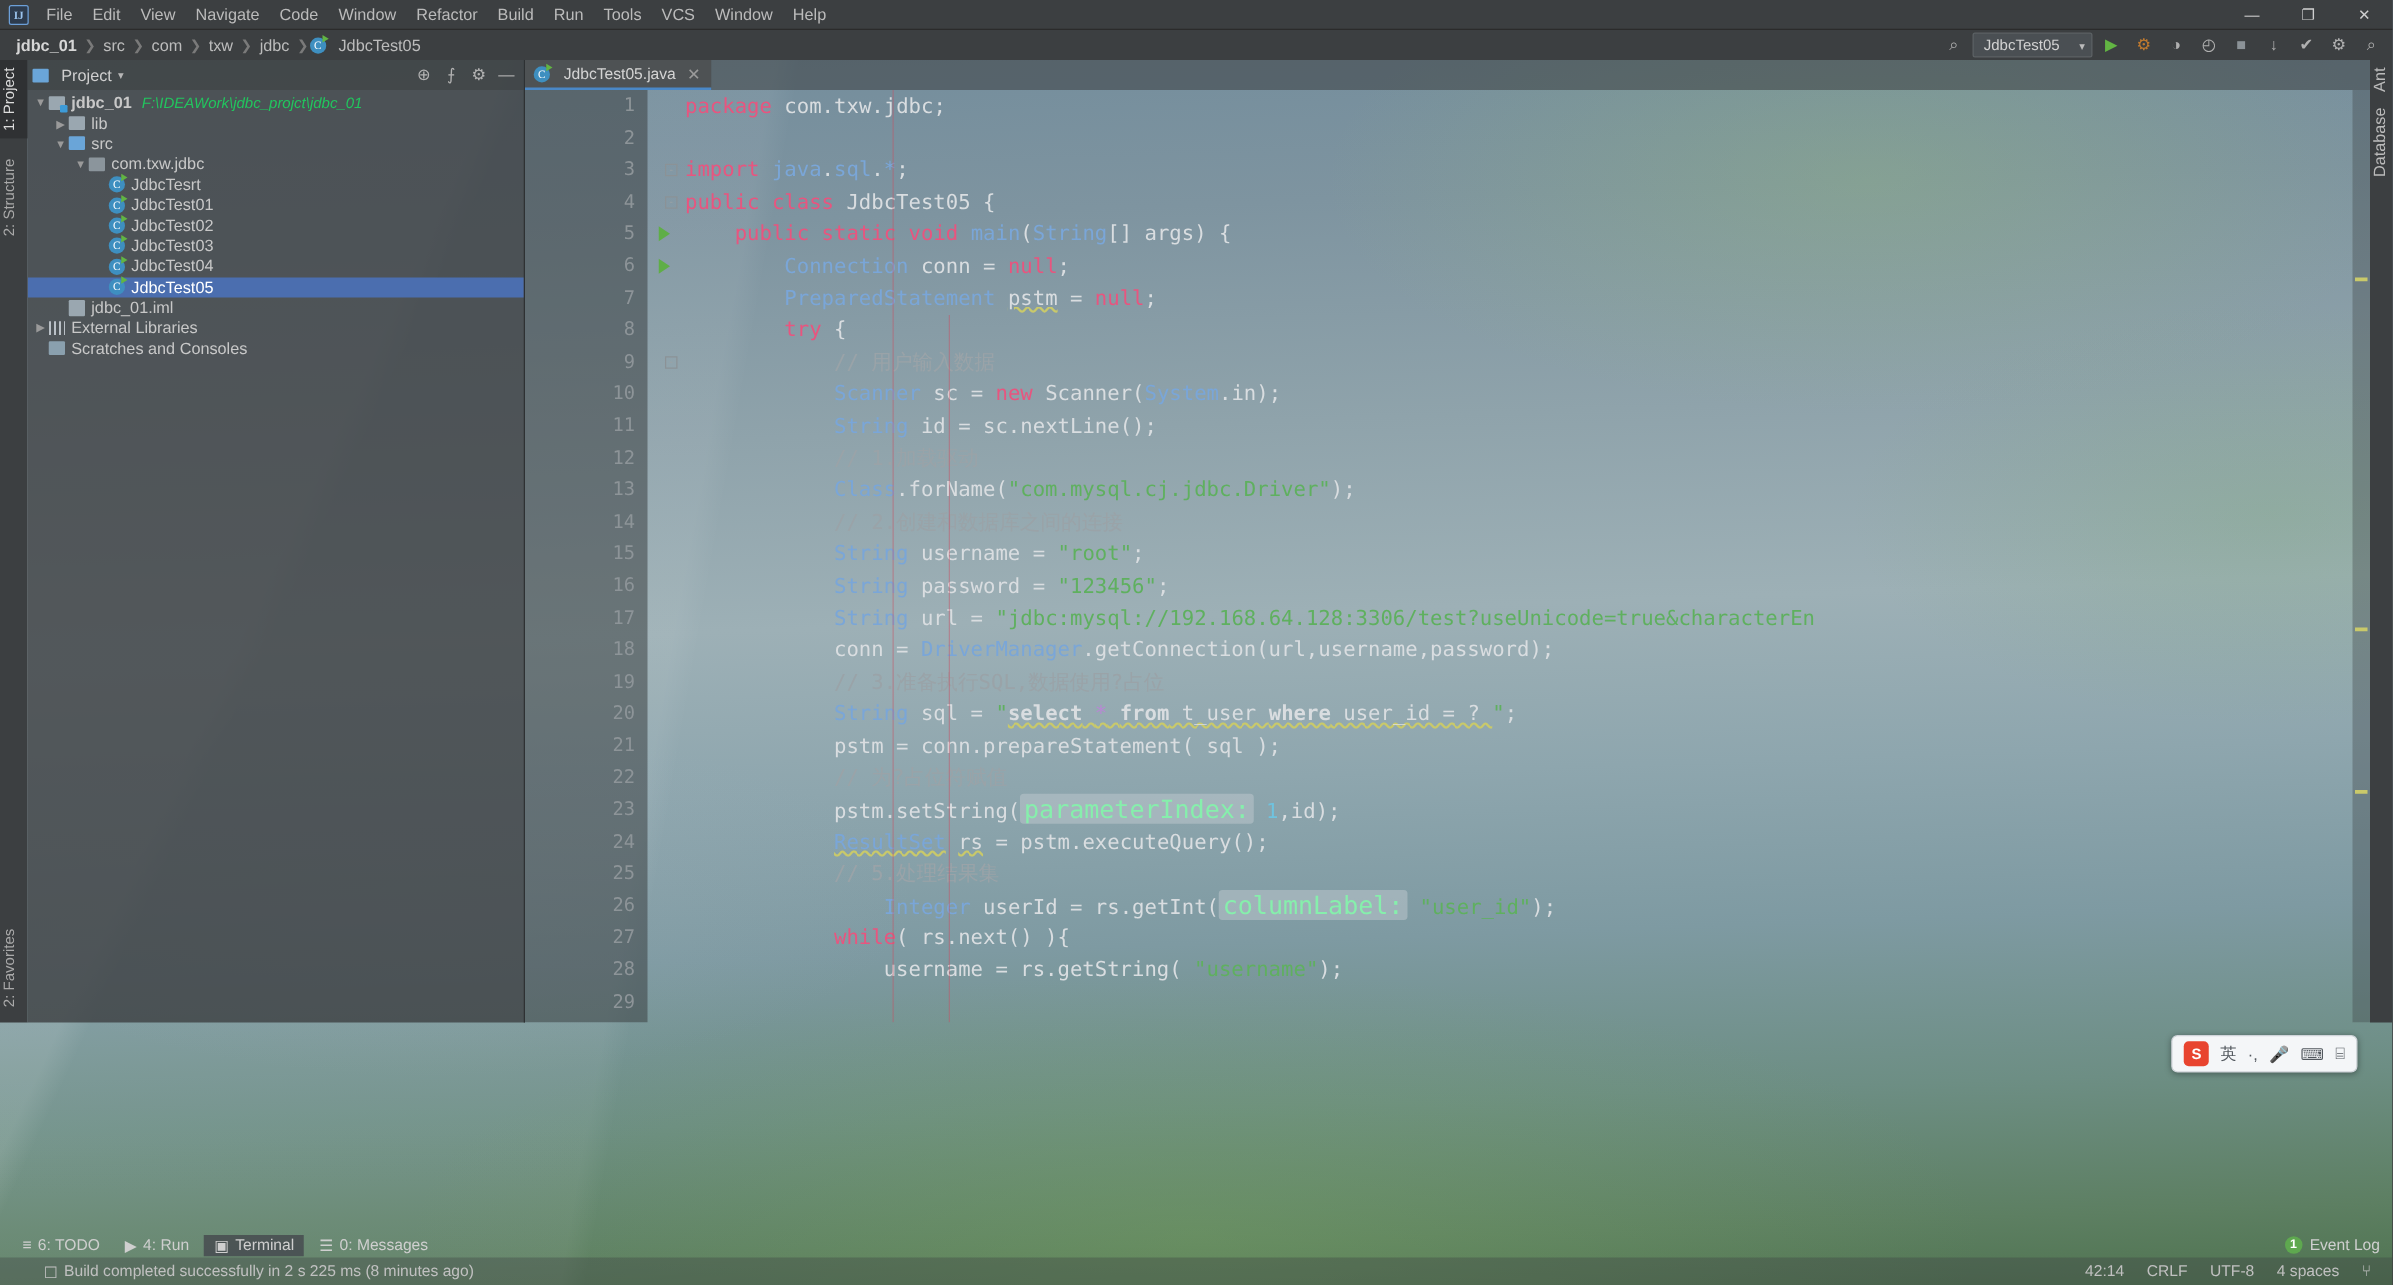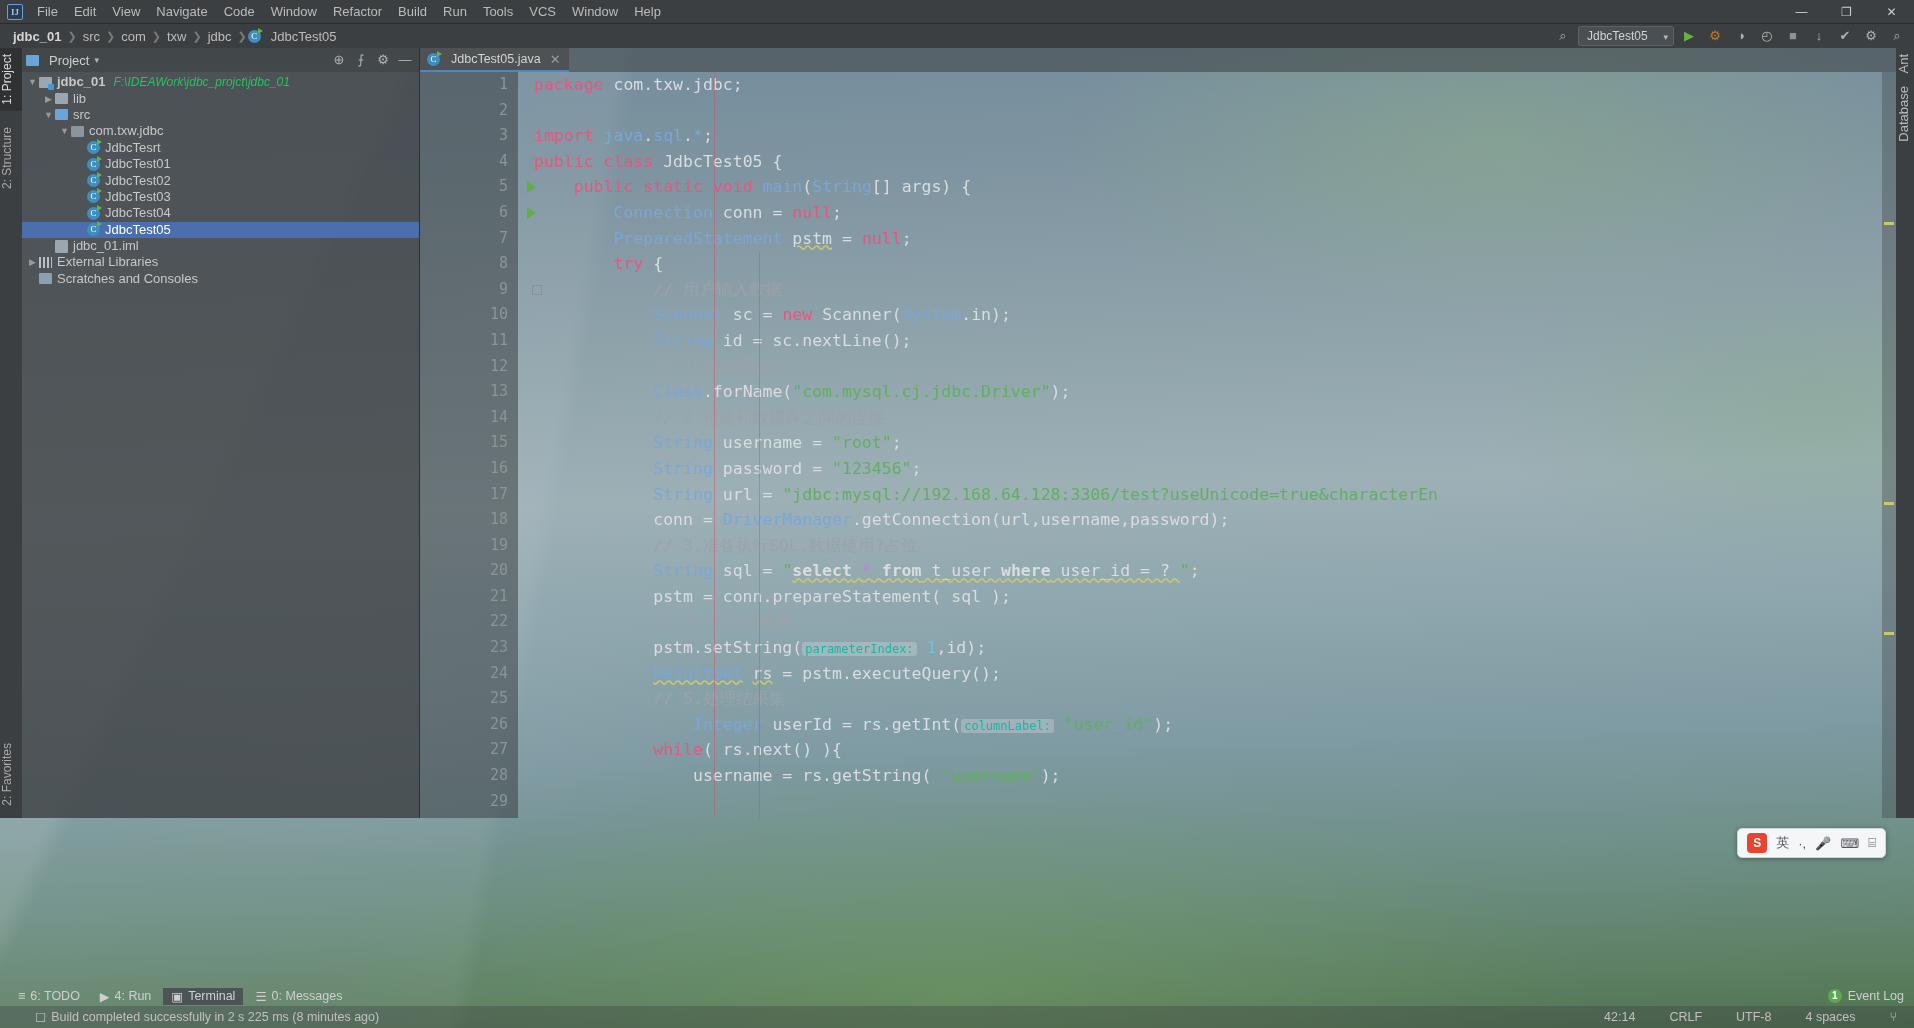--- a/index.html
+++ b/index.html
@@ -144,53 +144,53 @@
     position:absolute; right:-18px; top:7px; width:0;height:0;
     border-left:9px solid #5fae47; border-top:6px solid transparent; border-bottom:6px solid transparent;
   }
   .foldm{
     position:absolute; right:-24px; top:8px; width:10px;height:10px;
     border:1px solid #8b9296; color:#9aa1a5; font-size:8px; line-height:8px; text-align:center;
   }
   #code{
     flex:1; position:relative; overflow:hidden;
     font-family:"DejaVu Sans Mono", monospace; font-size:16.5px;
-    padding-left:16px;
+    padding-left:30px;
   }
   .cline{ height:25.6px; line-height:25.6px; white-space:pre; color:#d9dde0;}
   .k{ color:#e8557f; }
   .t{ color:#7aa6d8; }
   .s{ color:#5fb05f; }
   .cm{ color:#9aa3a8; }
   .n{ color:#6fc3df; }
   .f{ color:#d9dde0; }
   .pl{ color:#b887d4; }
   .hint{
-    background:rgba(190,200,205,.52); color:#14b8a6; border-radius:3px;
-    padding:0 3px; font-size:12px;
+    background:rgba(190,200,205,.52); color:#86efac; border-radius:3px;
+    padding:0 3px; font-size:20px;
   }
   .sqlhl{ text-decoration:underline; text-decoration-style:wavy; text-decoration-color:#c9c96a;}
   .warnu{ text-decoration:underline; text-decoration-style:wavy; text-decoration-color:#c9c96a;}
   #indentline{ position:absolute; left:196px; top:0; bottom:0; width:1px; background:rgba(200,80,100,.45);}
   #indentline2{ position:absolute; left:241px; top:180px; bottom:0; width:1px; background:rgba(200,80,100,.45);}
   #rightmargin{ position:absolute; right:0; top:0; bottom:0; width:14px; background:rgba(58,63,66,.35);}
   .mkstripe{ position:absolute; right:2px; width:10px; height:3px;}
   
   #right-stripe{
     position:absolute; right:0; top:48px; width:18px; height:770px; background:#3c3f41; z-index:9;
   }
   
   #statusbar{
     position:absolute; bottom:0; left:0; width:1914px; height:22px; z-index:10;
     display:flex; align-items:center; font-size:12.5px; color:#c0c0c0;
     background:rgba(60,63,65,.35);
   }
   #statusbar .sb{ padding:0 9px; display:flex; align-items:center; gap:5px; height:22px;}
   #sb-left{ display:flex; align-items:center; padding-left:26px;}
-  #sb-right{ margin-left:auto; display:flex; align-items:center; padding-right:8px;gap:16px;}
+  #sb-right{ margin-left:auto; display:flex; align-items:center; padding-right:8px;}
   .evt-badge{
     width:14px;height:14px;border-radius:50%;background:#5ea84f;color:#fff;
     font-size:10px;line-height:14px;text-align:center; font-weight:bold;
   }
   
   #bottom-row{
     position:absolute; bottom:22px; left:0; width:1914px; height:20px; z-index:10;
     display:flex; align-items:center; color:#cfcfcf; font-size:12.5px; padding-left:10px; gap:4px;
   }
   .btm{ padding:1px 8px; display:flex; align-items:center; gap:5px;}

